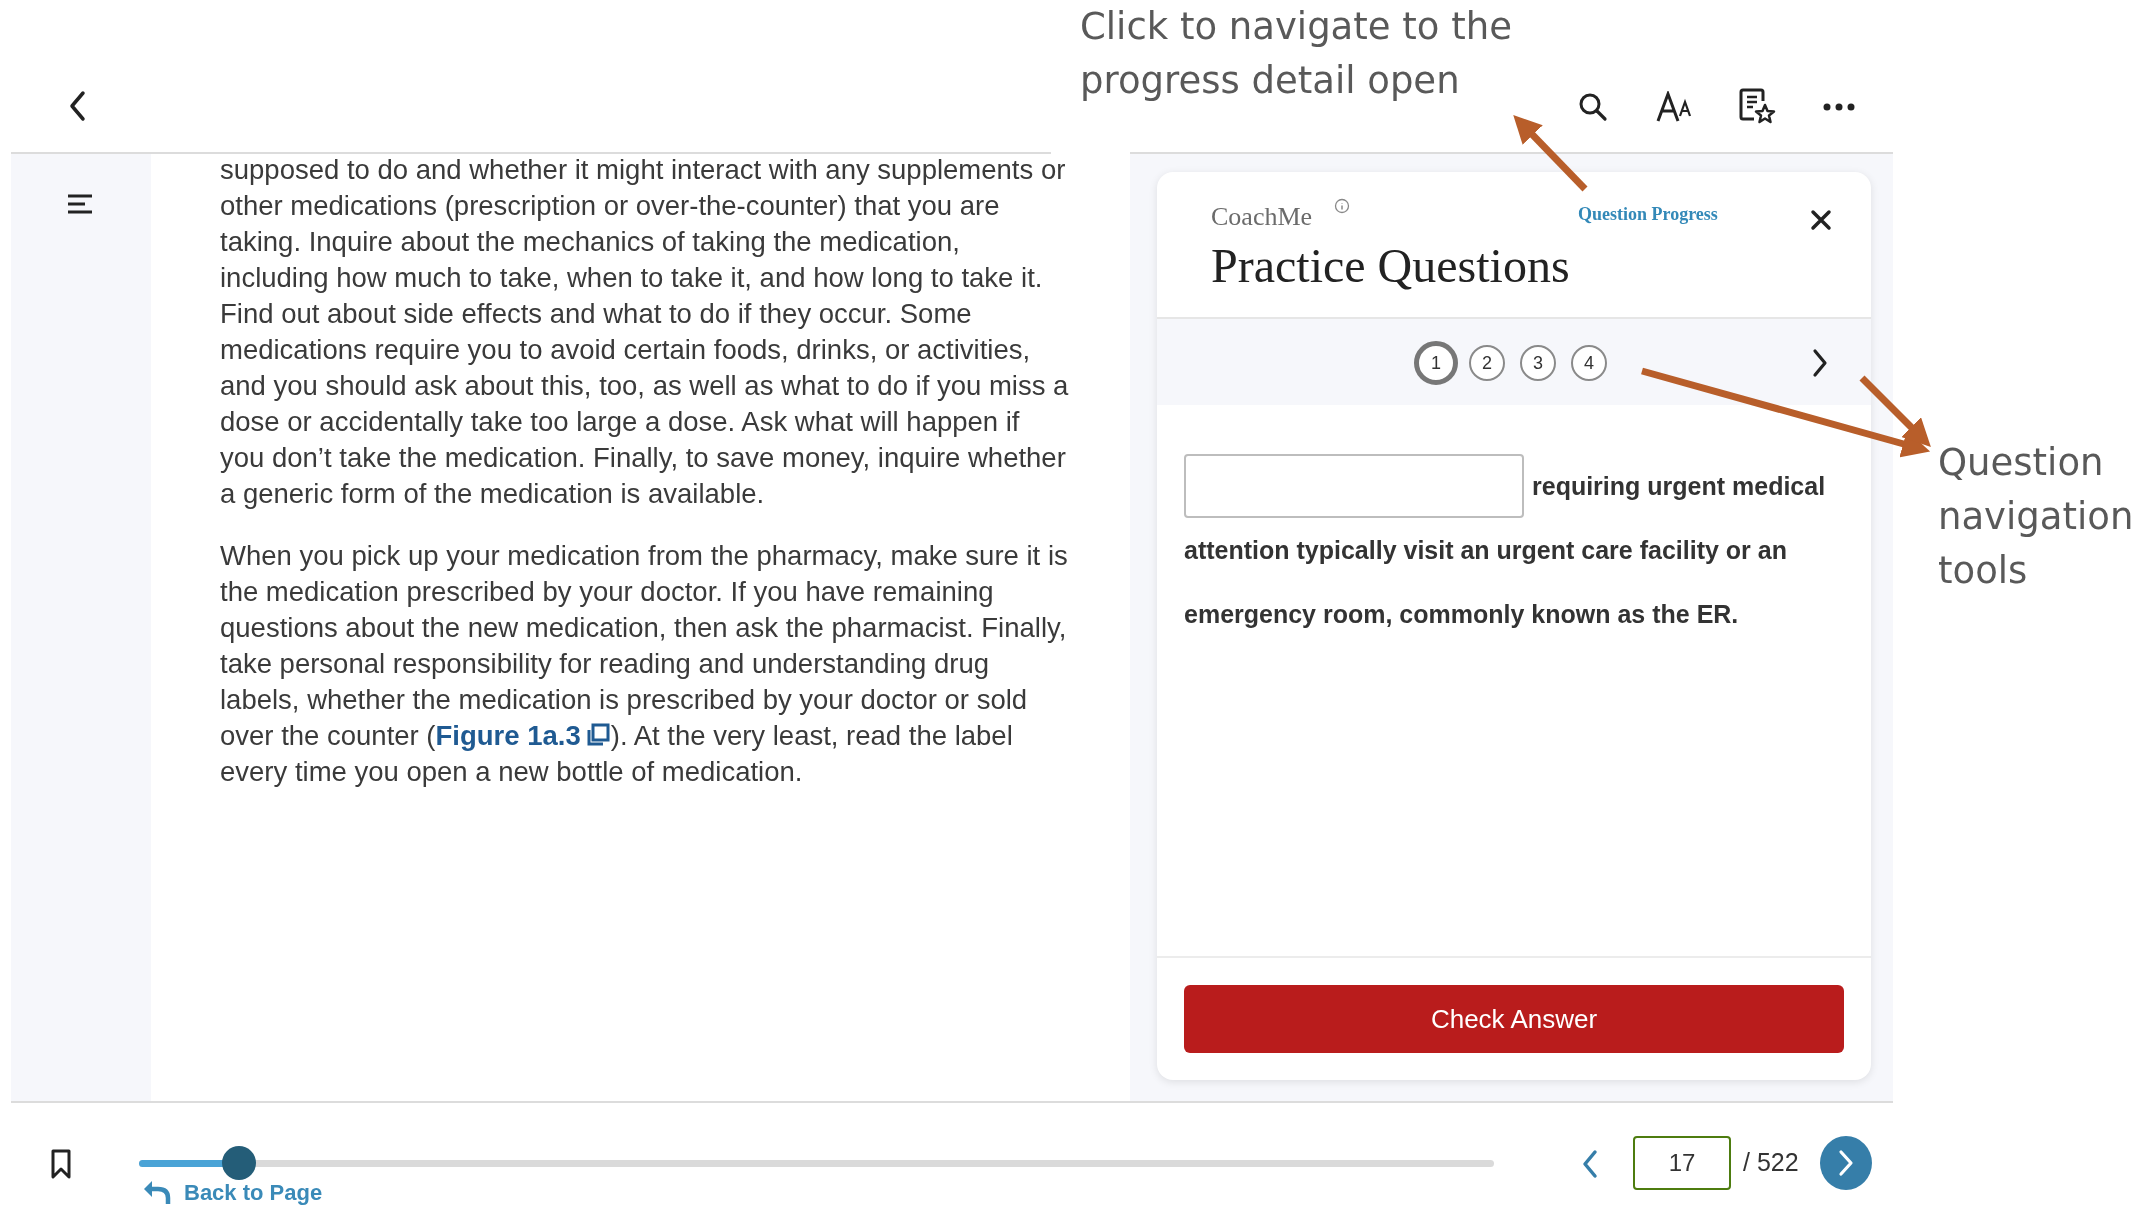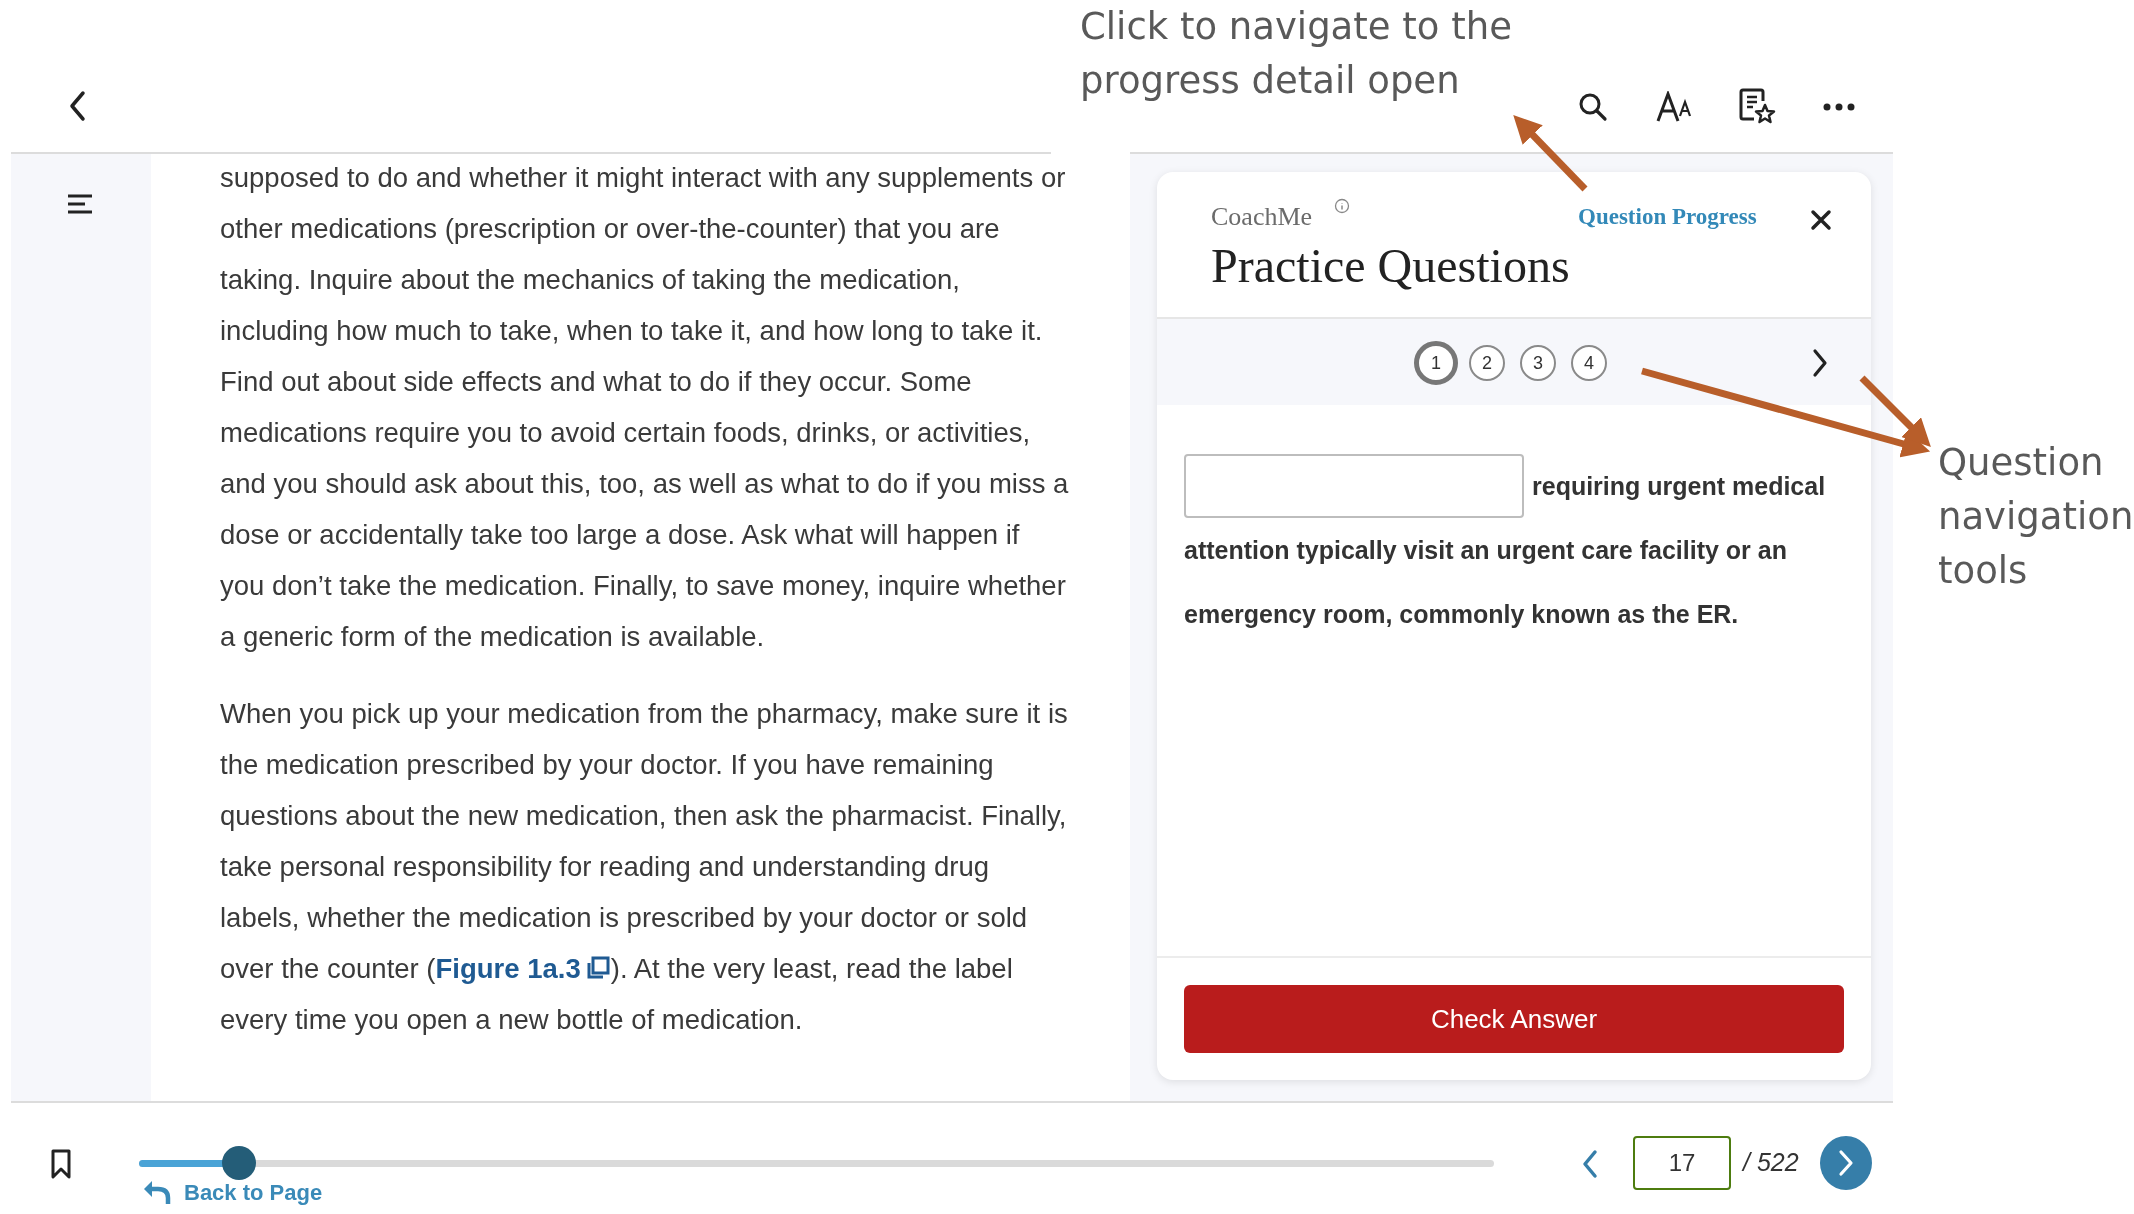--- a/index.html
+++ b/index.html
@@ -15,33 +15,33 @@
 
   .tool-icons { left: 1572px; top: 82px; height: 50px; display: flex; align-items: center; }
   .tool-btn { width: 42px; height: 42px; display:flex; align-items:center; justify-content:center; margin-right: 40px; cursor: pointer; }
   .tool-btn:last-child { margin-right: 0; }
 
   
   .left-rail { left: 11px; top: 154px; width: 140px; height: 948px; background: #f6f7fb; }
   .toc-btn { left: 62px; top: 186px; width: 36px; height: 36px; display:flex; align-items:center; justify-content:center; cursor: pointer; }
 
   
-  .reading { left: 220px; top: 152px; width: 850px; font-family: "Liberation Sans", sans-serif; font-size: 27.5px; line-height: 51px; color: #3a3a3a; }
+  .reading { left: 220px; top: 152px; width: 850px; font-family: "Liberation Sans", sans-serif; font-size: 27.5px; line-height: 36px; color: #3a3a3a; }
   .reading p { margin-bottom: 26px; }
   .fig-link { color: #1f5a92; font-weight: bold; text-decoration: none; cursor: pointer; }
   .fig-icon { display:inline-block; width: 26px; height: 26px; vertical-align: -3px; margin-left: 4px; }
 
   
   .panel-bg { left: 1130px; top: 154px; width: 763px; height: 948px; background: #f6f7fb; }
   .card { left: 1157px; top: 172px; width: 714px; height: 908px; background: #fff; border-radius: 16px; box-shadow: 0 2px 8px rgba(0,0,0,0.10); overflow: hidden; }
 
   .card-head { position: absolute; left: 0; top: 0; width: 714px; height: 145px; font-family: Liberation Serif, serif; }
   .coachme { position: absolute; left: 54px; top: 30px; font-size: 26px; color: #6b6b6b; }
   .info-icon { position: absolute; left: 177px; top: 26px; width: 16px; height: 16px; }
-  .qprogress { position: absolute; left: 421px; top: 32px; font-size: 23px; font-weight: bold; color: #3389b8; cursor: pointer; }
+  .qprogress { position: absolute; left: 421px; top: 32px; font-size: 18px; font-weight: bold; color: #3389b8; cursor: pointer; }
   .close-btn { position: absolute; left: 650px; top: 34px; width: 28px; height: 28px; cursor: pointer; display:flex; align-items:center; justify-content:center; }
   .pq-title { position: absolute; left: 54px; top: 66px; font-size: 48px; color: #222; }
 
   .qnav { position: absolute; left: 0; top: 145px; width: 714px; height: 88px; background: #f6f7fb; border-top: 2px solid #e6e6e6; }
   .qdots { position: absolute; left: 257px; top: 22px; display: flex; align-items: center; }
   .qdot { width: 36px; height: 36px; border-radius: 50%; border: 2px solid #8a8a8a; background: #fff; display:flex; align-items:center; justify-content:center; font-size: 18px; color: #333; margin-right: 15px; cursor: pointer; }
   .qdot.active { width: 44px; height: 44px; border: 5px solid #777; margin-right: 11px; font-weight: normal; }
   .qnext { position: absolute; left: 647px; top: 24px; width: 32px; height: 40px; display:flex; align-items:center; justify-content:center; cursor: pointer; }
 
   .qbody { position: absolute; left: 27px; top: 278px; width: 660px; font-size: 25px; font-weight: bold; color: #333; line-height: 68px; }
@@ -55,21 +55,21 @@
   .footer-sep { left: 11px; top: 1101px; width: 1882px; height: 2px; background: #dcdcdc; }
   .bookmark-btn { left: 46px; top: 1146px; width: 30px; height: 36px; cursor: pointer; display:flex; align-items:center; justify-content:center; }
   .slider-track { left: 139px; top: 1160px; width: 1355px; height: 7px; background: #dadada; border-radius: 4px; cursor: pointer; }
   .slider-fill { left: 139px; top: 1160px; width: 100px; height: 7px; background: #4aa3d6; border-radius: 4px; }
   .slider-thumb { left: 222px; top: 1146px; width: 34px; height: 34px; border-radius: 50%; background: #245d78; cursor: grab; }
   .back-to-page { left: 142px; top: 1178px; display:flex; align-items:flex-end; cursor: pointer; }
   .back-to-page span.lbl { font-size: 22px; font-weight: bold; color: #3a8ab8; margin-left: 12px; }
 
   .page-prev { left: 1575px; top: 1144px; width: 30px; height: 40px; cursor: pointer; display:flex; align-items:center; justify-content:center; }
   .page-input { left: 1633px; top: 1136px; width: 98px; height: 54px; border: 2px solid #4d7c0f; border-radius: 4px; font-size: 24px; text-align: center; color: #333; font-family: "Liberation Sans", sans-serif; }
-  .page-total { left: 1743px; top: 1148px; font-size: 25px; color: #333; font-style: italic; }
+  .page-total { left: 1743px; top: 1148px; font-size: 25px; color: #333; }
   .page-next { left: 1820px; top: 1136px; width: 52px; height: 54px; border-radius: 50%; background: #367ea9; cursor: pointer; display:flex; align-items:center; justify-content:center; }
 
   
   .annot { font-family: "DejaVu Sans", sans-serif; color: #595959; font-size: 37px; line-height: 54px; }
   .annot-top { left: 1080px; top: 0px; width: 520px; }
   .annot-right { left: 1938px; top: 436px; width: 200px; }
   .arrows { left: 0; top: 0; width: 2134px; height: 1214px; pointer-events: none; }
 </style>
 </head>
 <body>

